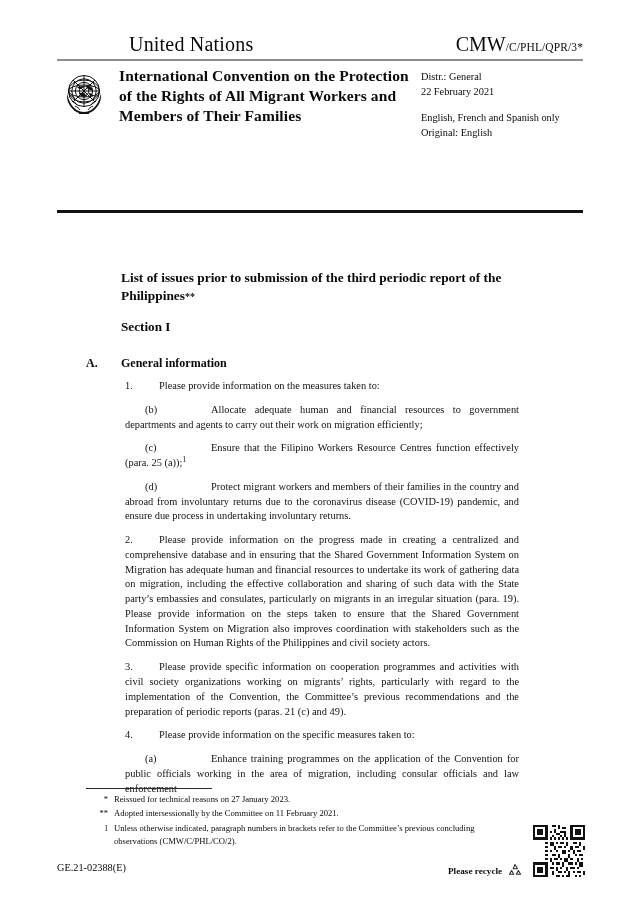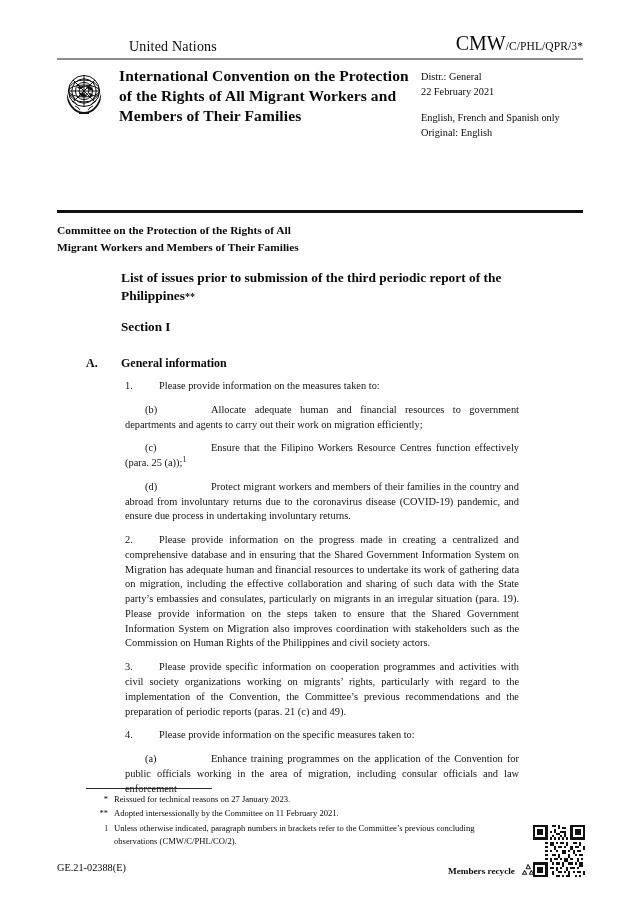--- a/index.html
+++ b/index.html
@@ -29,21 +29,21 @@
     left: 57px;
     top: 33px;
     width: 526px;
   }
   .masthead-row {
     display: flex;
     align-items: flex-end;
     justify-content: space-between;
   }
   .un-name {
-    font-size: 14px;
+    font-size: 20px;
     letter-spacing: .2px;
     padding-left: 72px;
     line-height: 1.1;
   }
   .doc-symbol {
     font-size: 20px;
     line-height: 1;
     white-space: nowrap;
     padding-bottom: 1px;
     margin-left: 6px;
@@ -295,24 +295,20 @@
       <div>Distr.: General</div>
       <div>22 February 2021</div>
       <div class="gap"></div>
       <div>English, French and Spanish only</div>
       <div>Original: English</div>
     </div>
   </div>
 
   <div class="rule-thick"></div>
 
-  <div class="committee">
-    <div>Committee on the Protection of the Rights of All</div>
-    <div>Migrant Workers and Members of Their Families</div>
-  </div>
 
   <div class="doc-title">
     <span>List of issues prior to submission of the third periodic report of the Philippines</span><span class="stars">**</span>
   </div>
 
   <div class="section-title">Section I</div>
 
   <div class="sub-head">
     <span class="letter">A.</span><span>General information</span>
   </div>
@@ -366,21 +362,21 @@
     </div>
     <div class="fn-item">
       <span class="fn-mark one">1</span>
       <span class="fn-text">Unless otherwise indicated, paragraph numbers in brackets refer to the Committee’s previous concluding observations (CMW/C/PHL/CO/2).</span>
     </div>
   </div>
 
   <div class="ge-number">GE.21-02388(E)</div>
 
   <div class="recycle">
-    <span>Members recycle</span>
+    <span>Please recycle</span>
     <span class="glyph">
       <svg width="18" height="18" viewBox="0 0 24 24" aria-hidden="true">
         <g fill="none" stroke="#2a2a2a" stroke-width="1.4" stroke-linejoin="round">
           <path d="M12 3.2 L15.3 9 L9.6 9 Z"></path>
           <path d="M4.6 16.4 L10.3 16.4 L7.5 11.4 Z"></path>
           <path d="M19.4 16.4 L13.7 16.4 L16.5 11.4 Z"></path>
         </g>
       </svg>
     </span>
   </div>

